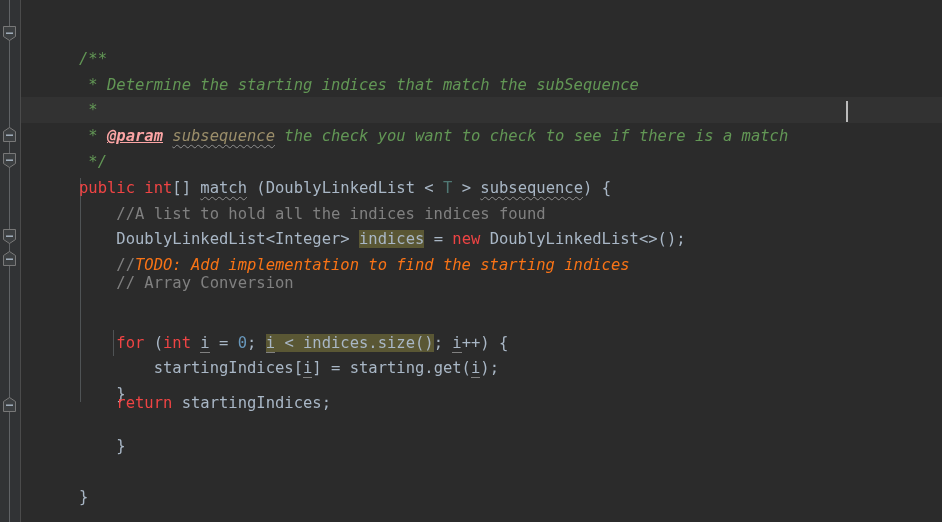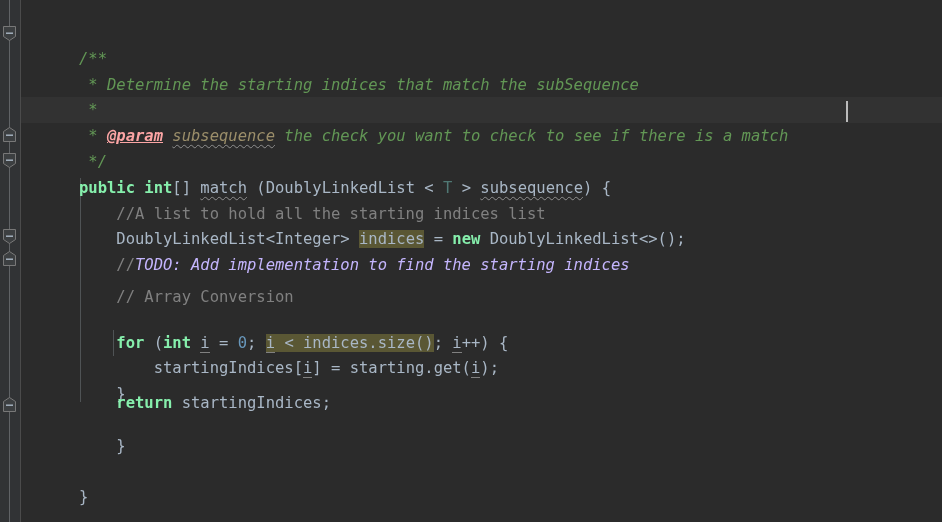--- a/index.html
+++ b/index.html
@@ -89,28 +89,28 @@
 
   
   .caret {
     position: absolute;
     width: 2px;
     height: 21px;
     background: #bbbbbb;
   }
 
   
-  .kw        { color: #86efac; font-weight: bold; }          
+  .kw        { color: #ef4444; }          
   .plain     { color: #a9b7c6; }
   .cmt       { color: #808080; }          
   .doc       { color: #629755; font-style: italic; }  
   .doctag    { color: #fca5a5; font-style: italic; font-weight: bold;
                text-decoration: underline; }
   .docparam  { color: #9b8e6a; font-style: italic; }
-  .todo      { color: #c4b5fd; font-style: italic; }
+  .todo      { color: #f97316; font-style: italic; }
   .generic   { color: #507874; }          
   .num       { color: #6897bb; }
   .hl        { background: #5a5734; }
 
   
   .wavy {
     text-decoration: underline;
     text-decoration-style: wavy;
     text-decoration-color: #909090;
     text-decoration-thickness: 1px;
@@ -199,32 +199,32 @@
 
     <div class="line" style="top:125px;">
       <span class="txt doc"> */</span>
     </div>
 
     <div class="line" style="top:151px;">
       <span class="txt"><span class="kw">public </span><span class="kw">int</span><span class="plain">[] </span><span class="plain wavy">match</span><span class="plain"> (DoublyLinkedList &lt; </span><span class="generic">T</span><span class="plain"> &gt; </span><span class="plain wavy">subsequence</span><span class="plain">) {</span></span>
     </div>
 
     <div class="line" style="top:177px;">
-      <span class="txt cmt">    //A list to hold all the starting indices list</span>
+      <span class="txt cmt">    //A list to hold all the indices indices found</span>
     </div>
 
     <div class="line" style="top:202px;">
       <span class="txt"><span class="plain">    DoublyLinkedList&lt;Integer&gt; </span><span class="plain hl">indices</span><span class="plain"> = </span><span class="kw">new</span><span class="plain"> DoublyLinkedList&lt;&gt;();</span></span>
     </div>
 
     <div class="line" style="top:228px;">
       <span class="txt"><span class="cmt">    //</span><span class="todo">TODO: Add implementation to find the starting indices</span></span>
     </div>
 
-    <div class="line" style="top:260px;">
+    <div class="line" style="top:246px;">
       <span class="txt cmt">    // Array Conversion</span>
     </div>
 
 
     <div class="line" style="top:306px;">
       <span class="txt"><span class="plain">    </span><span class="kw">for</span><span class="plain"> (</span><span class="kw">int</span><span class="plain"> </span><span class="plain uline">i</span><span class="plain"> = </span><span class="num">0</span><span class="plain">; </span><span class="hl"><span class="plain uline">i</span><span class="plain"> &lt; indices.size()</span></span><span class="plain">; </span><span class="plain uline">i</span><span class="plain">++) {</span></span>
     </div>
 
     <div class="line" style="top:331px;">
       <span class="txt"><span class="plain">        startingIndices[</span><span class="plain uline">i</span><span class="plain">] = starting.get(</span><span class="plain uline">i</span><span class="plain">);</span></span>

